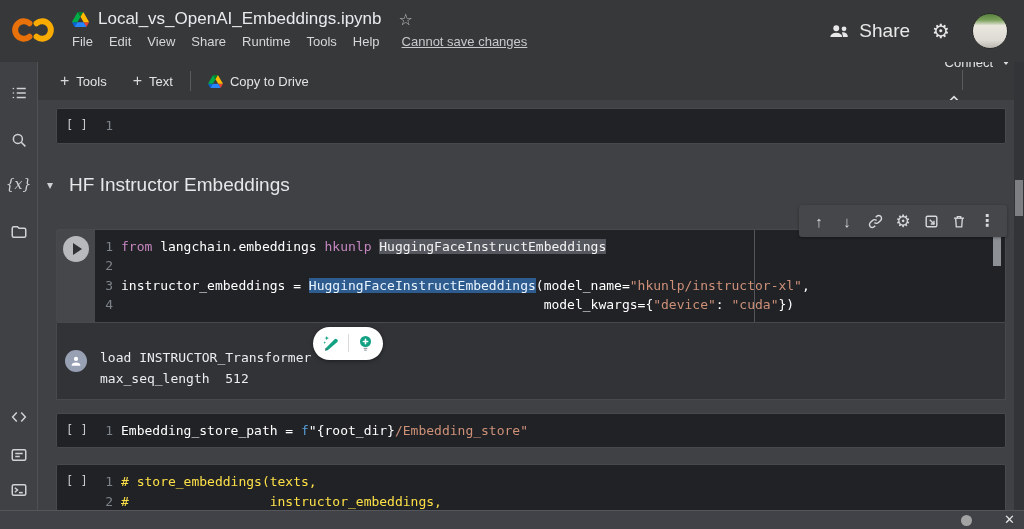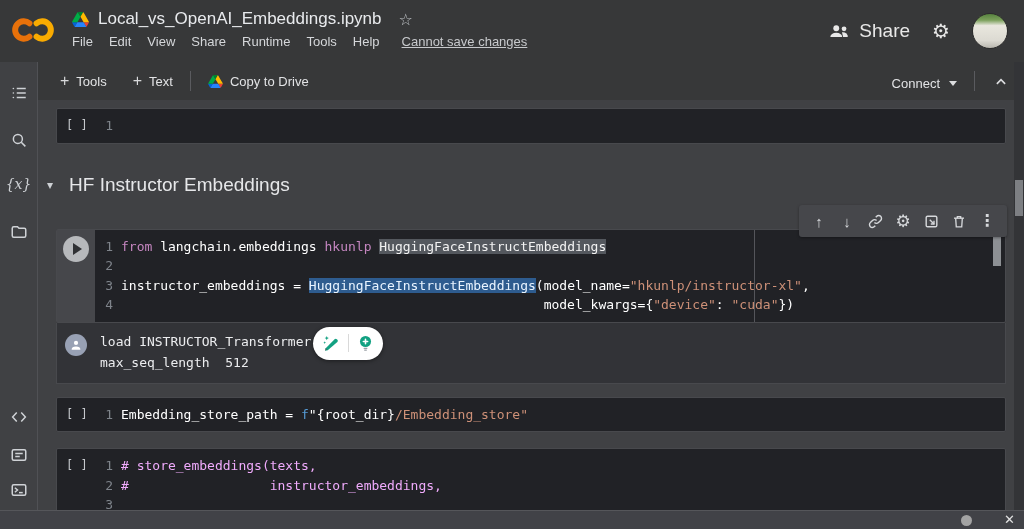--- a/index.html
+++ b/index.html
@@ -28,54 +28,54 @@
   .main { position:absolute; top:62px; left:0; right:0; bottom:19px; display:flex; }
   .sidebar { width:38px; flex:none; position:relative; border-right:1px solid #505155; background:#404144; }
   .sb-icon { position:absolute; left:0; width:37px; display:flex; justify-content:center; color:#cfd2d6; }
   .content { flex:1; position:relative; background:#373839; }
   
   .nb-toolbar { height:38px; display:flex; align-items:center; padding:0 14px 0 22px; color:#e2e3e5; font-size:13px; }
   .tb-btn { display:flex; align-items:center; gap:7px; cursor:default; }
   .tb-plus { font-size:16px; color:#d8d9db; }
   .tb-gap { width:26px; }
   .tb-divider { width:1px; height:20px; background:#5a5b5f; margin:0 17px; }
-  .tb-right { margin-left:auto; display:flex; align-items:flex-end; }
+  .tb-right { margin-left:auto; display:flex; align-items:flex-start;flex-direction:column; }
   .connect { display:flex; align-items:center; gap:9px; }
   .caret-down { width:0; height:0; border-left:4.5px solid transparent; border-right:4.5px solid transparent; border-top:5px solid #dcdddf; }
   
   .notebook { position:absolute; top:38px; left:0; right:0; bottom:0; background:#404144; overflow:hidden; }
   .cell { margin-left:18px; width:950px; background:#212226; border:1px solid #48494d; border-radius:2px; display:flex; position:relative; }
   .gutter { width:38px; flex:none; }
   .prompt { color:#c5c8cc; font:12px/19.5px "DejaVu Sans Mono","Liberation Mono",monospace; padding:7px 0 0 9px; white-space:pre; }
   .editor { flex:1; padding:7px 0; position:relative; }
   .cline { display:flex; }
   .ln { width:26px; flex:none; text-align:right; padding-right:8px; color:#7f848b; }
   .ln,.ctext { font-family:"DejaVu Sans Mono","Liberation Mono",monospace; font-size:13px; line-height:19.5px; }
   .ctext { white-space:pre; color:#e8e8e8; }
   .tk-pl { color:#ffffff; }
   .tk-kw { color:#c586c0; }
   .tk-str { color:#ce9178; }
-  .tk-cm { color:#f0abfc; }
+  .tk-cm { color:#fde047; }
   .tk-f { color:#569cd6; }
   .tk-occ { color:#f2f2f2; background:#54585e; }
   .tk-sel { color:#e9f4ff; background:#2e5c8f; }
   .section { display:flex; align-items:center; gap:16px; margin:27px 0 0 9px; color:#e6e7e9; font-size:19px; height:29px; }
   .section-caret { font-size:12px; color:#cdd0d4; }
   
   .run-gutter { background:#46474b; }
   .run-btn { width:26px; height:26px; border-radius:50%; background:#b7b9bc; margin:6px auto 0; position:relative; cursor:default; }
   .run-btn::after { content:""; position:absolute; left:10px; top:7px; border-left:9px solid #303134; border-top:6px solid transparent; border-bottom:6px solid transparent; }
   .ruler { position:absolute; left:659px; top:0; bottom:0; width:1px; background:#54555a; }
   .cell-vscroll { position:absolute; right:4px; top:6px; width:8px; height:30px; background:#8d9094; }
   
   .cell-toolbar { position:absolute; top:105px; right:17px; height:32px; background:#46474b; border-radius:3px;
     display:flex; align-items:center; gap:10px; padding:0 11px; color:#d6d8db; box-shadow:0 1px 3px rgba(0,0,0,.35); z-index:3; }
   .ct-icon { width:18px; text-align:center; font-size:15px; line-height:1; cursor:default; display:flex; justify-content:center; }
   
-  .output { margin-left:18px; width:950px; background:#323337; display:flex; position:relative; padding:8px 0 10px; border:1px solid #48494d; border-top:none; }
+  .output { margin-left:18px; width:950px; background:#323337; display:flex; position:relative; padding:24px 0 10px; border:1px solid #48494d; border-top:none; }
   .out-gutter { width:38px; flex:none; display:flex; justify-content:center; align-items:flex-start; }
   .out-avatar { width:22px; height:22px; border-radius:50%; background:#98a1b4; margin-top:3px; display:flex; align-items:center; justify-content:center; }
   .out-lines { padding-left:5px; font-family:"DejaVu Sans Mono","Liberation Mono",monospace; font-size:13px; line-height:21px; color:#eceev0; color:#ecedef; white-space:pre; }
   .ai-pill { position:absolute; left:256px; top:4px; width:70px; height:33px; background:#ffffff; border-radius:17px;
     display:flex; align-items:center; justify-content:center; gap:7px; box-shadow:0 1px 4px rgba(0,0,0,.45); }
   .pill-div { width:1px; height:18px; background:#d9d9d9; }
   
   .scrollbar-track { position:absolute; top:0; right:0; bottom:0; width:10px; background:#333437; }
   .scrollbar-thumb { position:absolute; top:118px; left:1px; width:8px; height:36px; background:#7d7f83; }
   

